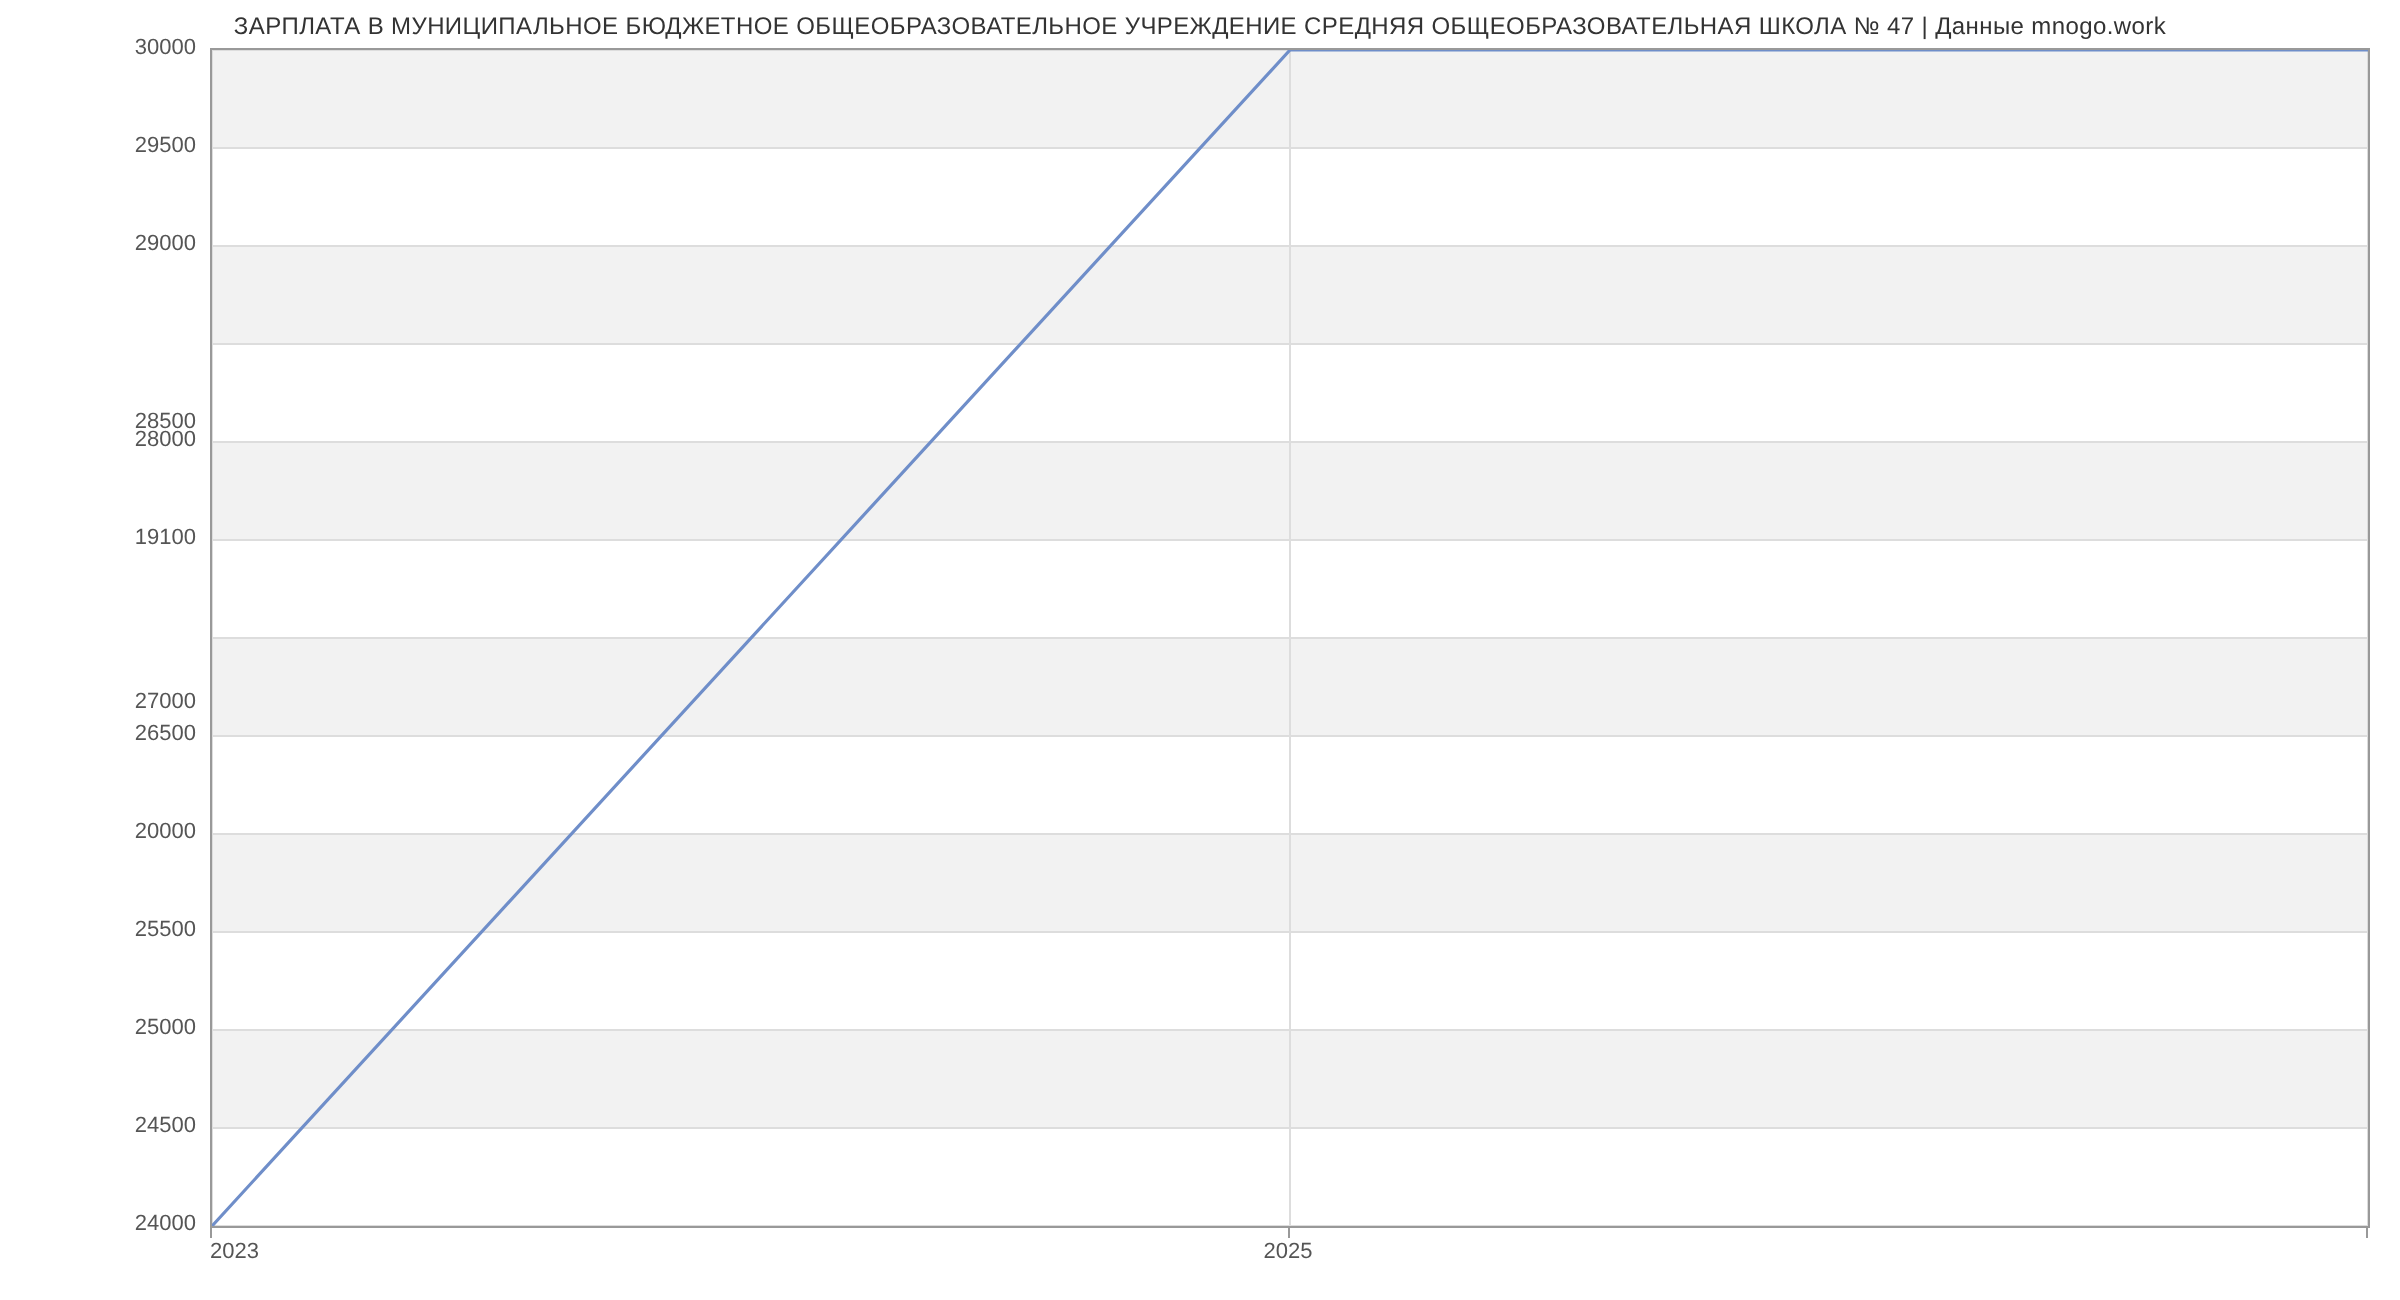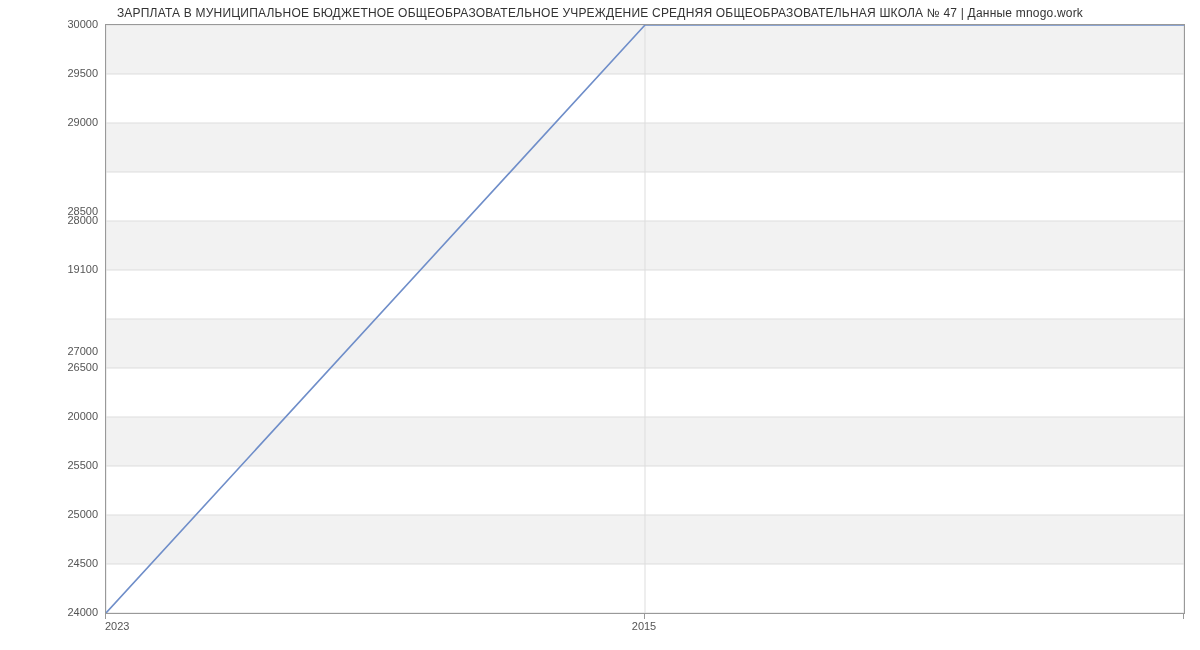--- a/index.html
+++ b/index.html
@@ -137,21 +137,21 @@
       <div class="y-tick-label" style="top: 318px; margin-top: 33px;">27000</div>
       <div class="y-tick-label" style="top: 269px;">19100</div>
       <div class="y-tick-label" style="top: 220px;">28000</div>
       <div class="y-tick-label" style="top: 171px; margin-top: 40px;">28500</div>
       <div class="y-tick-label" style="top: 122px;">29000</div>
       <div class="y-tick-label" style="top: 73px;">29500</div>
       <div class="y-tick-label" style="top: 24px;">30000</div>
     </div>
   <div id="x-labels">
       <div class="x-tick-label first" style="left: 105px;">2023</div>
-      <div class="x-tick-label" style="left: 644px;">2015</div>
+      <div class="x-tick-label" style="left: 644px;">2025</div>
       <div class="x-tick-label last" style="left: 1139px; margin-top: 48px;">2025</div>
     </div>
   <div id="x-tick-marks">
       <div class="x-tick-mark" style="left: 105px;"></div>
       <div class="x-tick-mark" style="left: 644px;"></div>
       <div class="x-tick-mark" style="left: 1183px;"></div>
     </div>
 
 </div>
 

